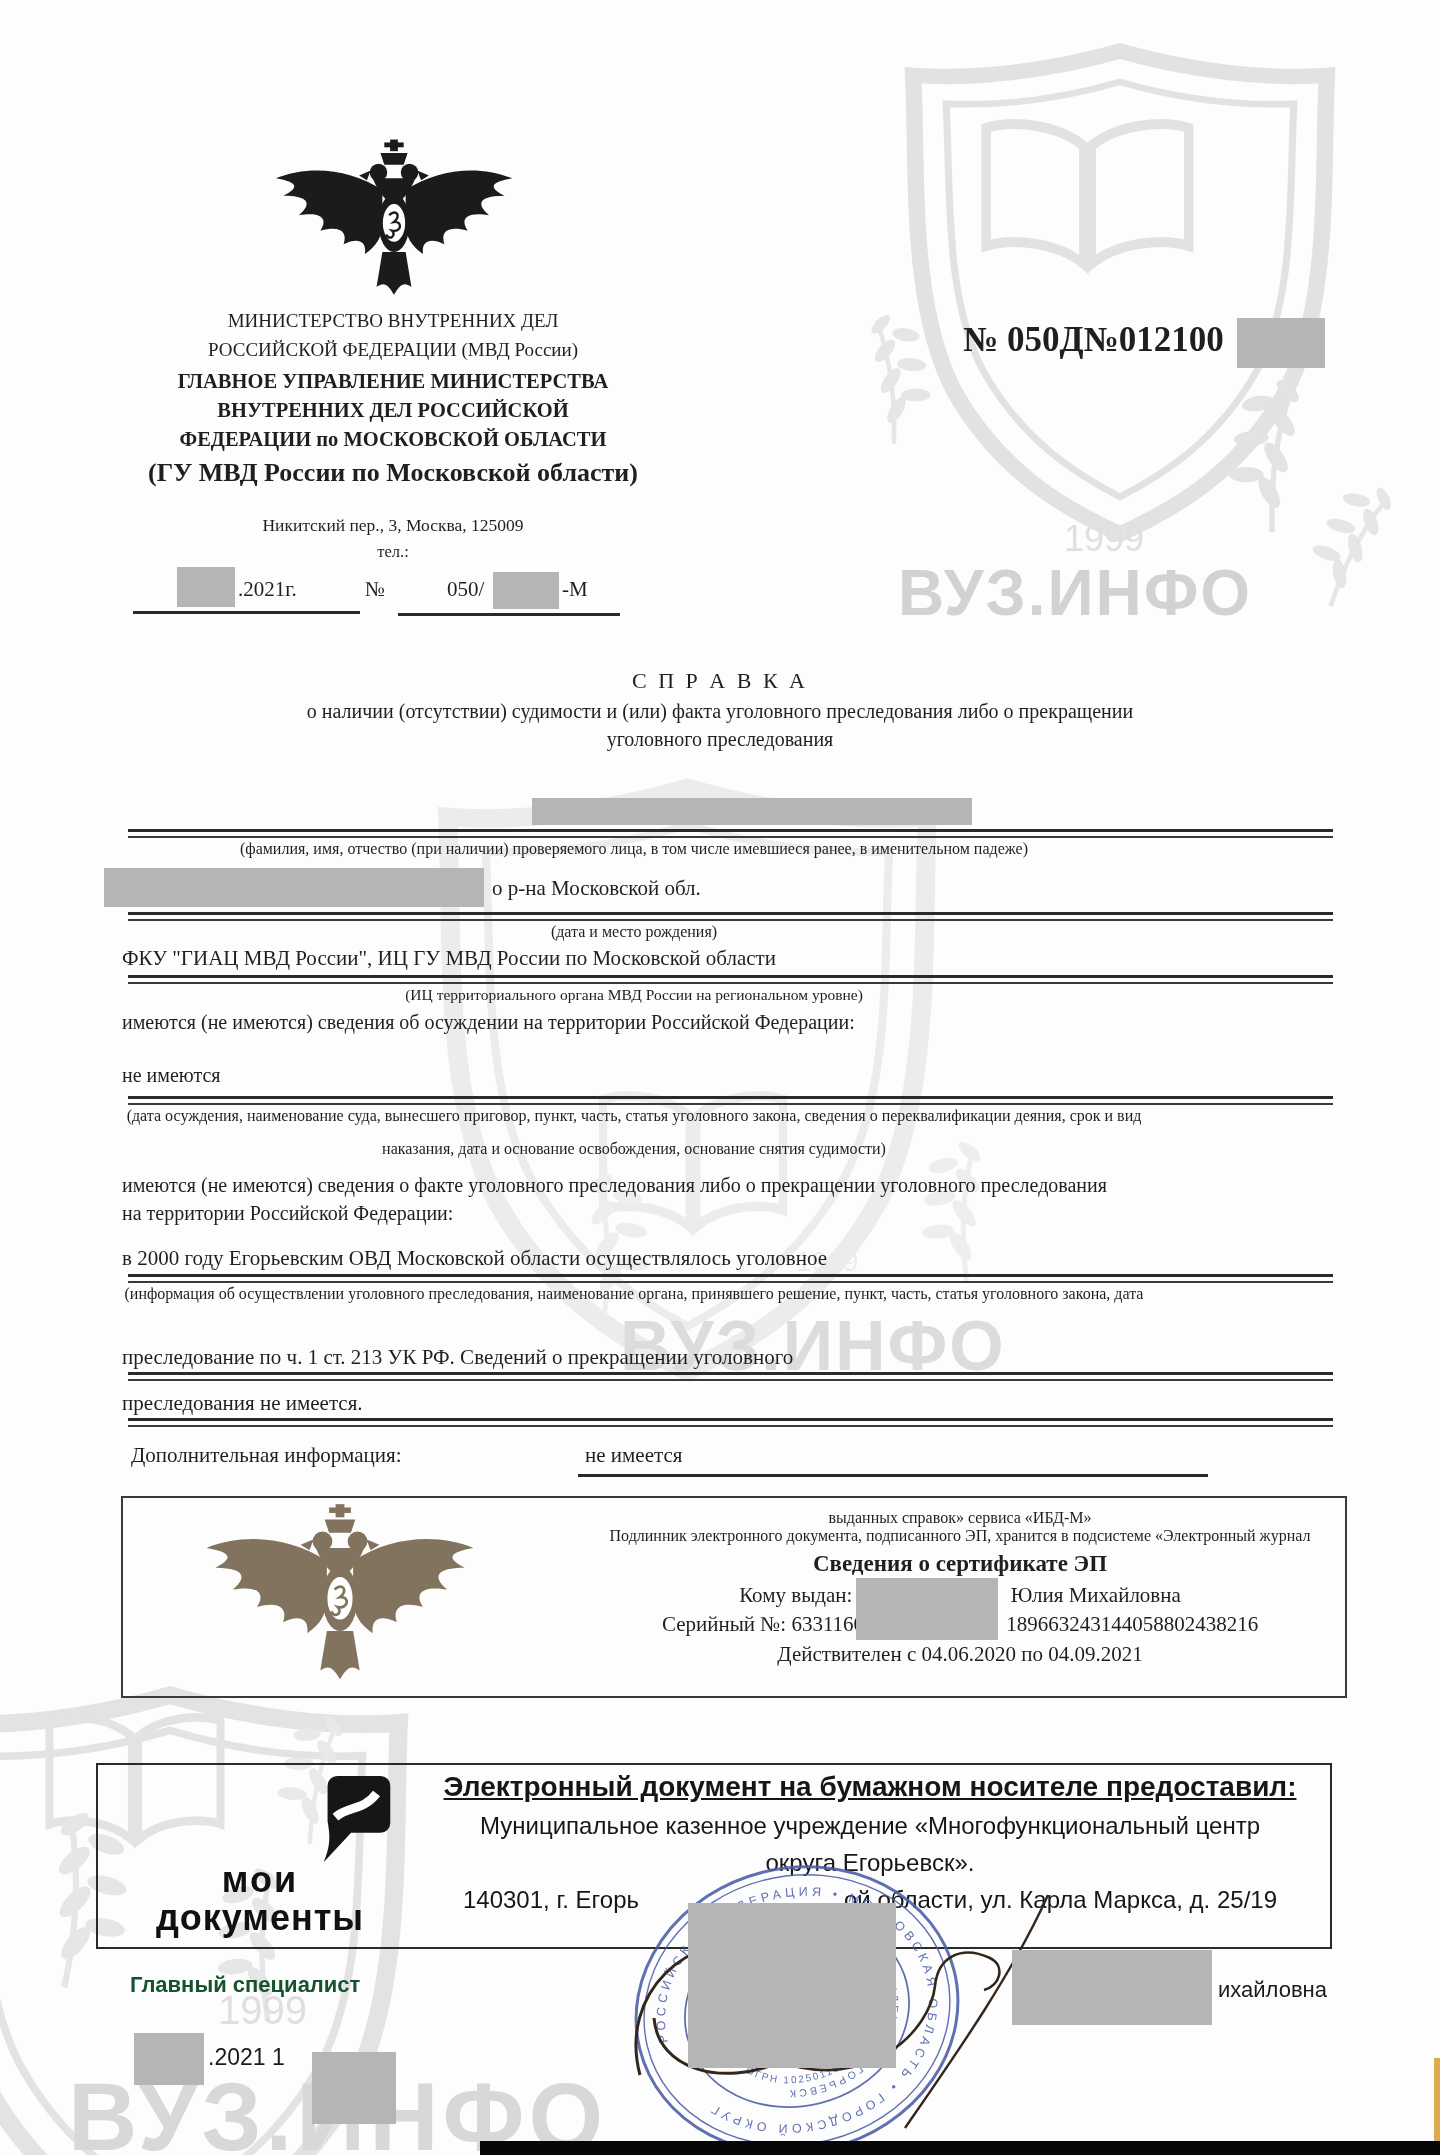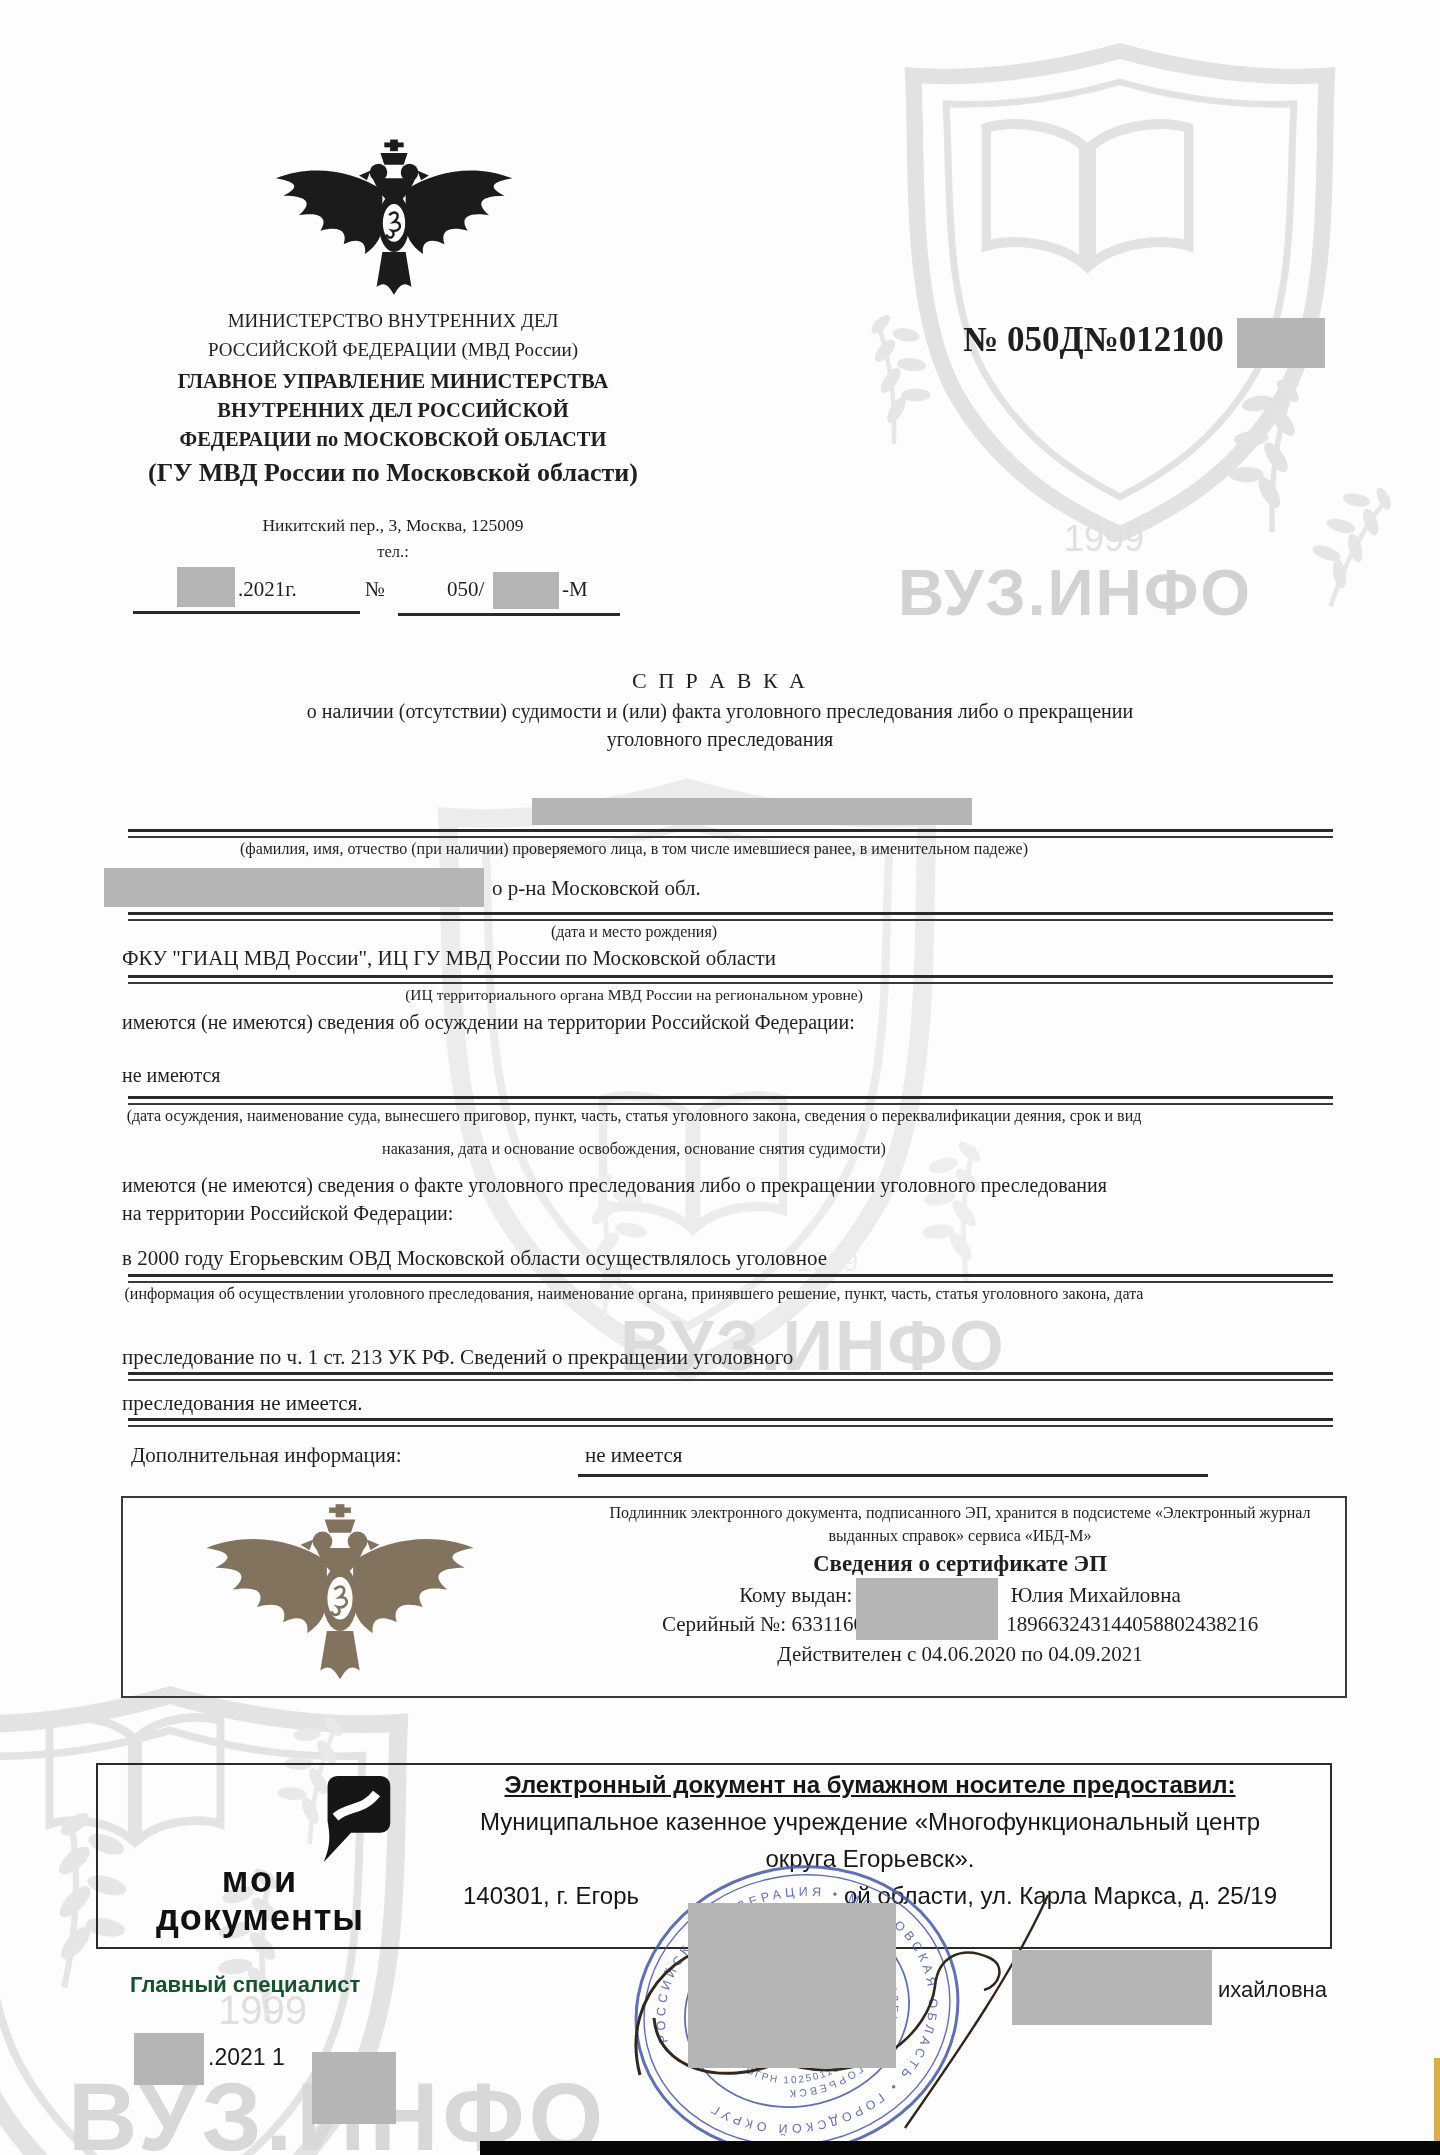--- a/index.html
+++ b/index.html
@@ -177,22 +177,22 @@
 
   <div class="abs layer1 serif" style="left:131px;top:1443px;font-size:21px;">Дополнительная информация:</div>
   <div class="abs layer1 serif" style="left:585px;top:1443px;font-size:21px;">не имеется</div>
   <div class="uline" style="left:578px;top:1474px;width:630px;"></div>
 
   <div class="abs" style="left:121px;top:1496px;width:1222px;height:198px;border:2px solid #3a3a3a;z-index:2;"></div>
   <svg class="abs" style="left:190px;top:1502px;color:#82735f;z-index:3;" width="300" height="186" viewBox="0 0 260 170">
       <use href="#eagle"></use>
     </svg>
   <div class="abs layer1 ctr serif" style="left:565px;top:1504px;width:790px;z-index:3;">
+    <div style="font-size:16px;margin-top:5px;">выданных справок» сервиса «ИБД-М»</div>
     <div style="font-size:16px;">Подлинник электронного документа, подписанного ЭП, хранится в подсистеме «Электронный журнал</div>
-    <div style="font-size:16px;margin-top:5px;">выданных справок» сервиса «ИБД-М»</div>
     <div class="b" style="font-size:23px;margin-top:6px;">Сведения о сертификате ЭП</div>
     <div class="gapflex" style="font-size:21px;margin-top:6px;">
       <span>Кому выдан: А</span>
       <span style="display:inline-block;width:138px;"></span>
       <span>Юлия Михайловна</span>
     </div>
     <div class="gapflex" style="font-size:21px;margin-top:4px;">
       <span>Серийный №: 6331160</span>
       <span style="display:inline-block;width:142px;"></span>
       <span>189663243144058802438216</span>
@@ -204,21 +204,21 @@
   <div class="abs" style="left:96px;top:1763px;width:1232px;height:182px;border:2.5px solid #2a2a2a;z-index:2;background:transparent;"></div>
   <svg class="abs" style="left:302px;top:1772px;z-index:3;" width="106" height="98" viewBox="0 0 80 100">
     <path d="M22,4 h44 a10,10 0 0 1 10,10 v38 a10,10 0 0 1 -10,10 h-30 L8,92 C16,74 14,62 12,50 L12,14 a10,10 0 0 1 10,-10 Z" fill="#161616"></path>
     <path d="M20,46 C34,34 48,40 62,22" fill="none" stroke="#fdfdfd" stroke-width="9"></path>
   </svg>
   <div class="abs ctr sans b" style="left:95px;top:1862px;width:330px;z-index:3;color:#111;">
     <div style="font-size:36px;letter-spacing:2px;line-height:1.0;">мои</div>
     <div style="font-size:36px;letter-spacing:1px;line-height:1.1;">документы</div>
   </div>
   <div class="abs ctr sans" style="left:420px;top:1771px;width:900px;z-index:3;color:#161616;">
-    <div class="b" style="font-size:24px;text-decoration:underline;">Электронный документ на бумажном носителе предоставил:</div>
+    <div class="b" style="font-size:28px;text-decoration:underline;">Электронный документ на бумажном носителе предоставил:</div>
     <div style="font-size:24px;margin-top:9px;">Муниципальное казенное учреждение «Многофункциональный центр</div>
     <div style="font-size:24px;margin-top:9px;">округа Егорьевск».</div>
     <div class="gapflex" style="font-size:24px;margin-top:9px;">
       <span>140301, г. Егорь</span>
       <span style="display:inline-block;width:205px;"></span>
       <span>ой области, ул. Карла Маркса, д. 25/19</span>
     </div>
   </div>
 
   <svg class="abs" style="left:612px;top:1850px;z-index:3;transform:rotate(-14deg);opacity:.88;" width="370" height="320" viewBox="0 0 370 320">

